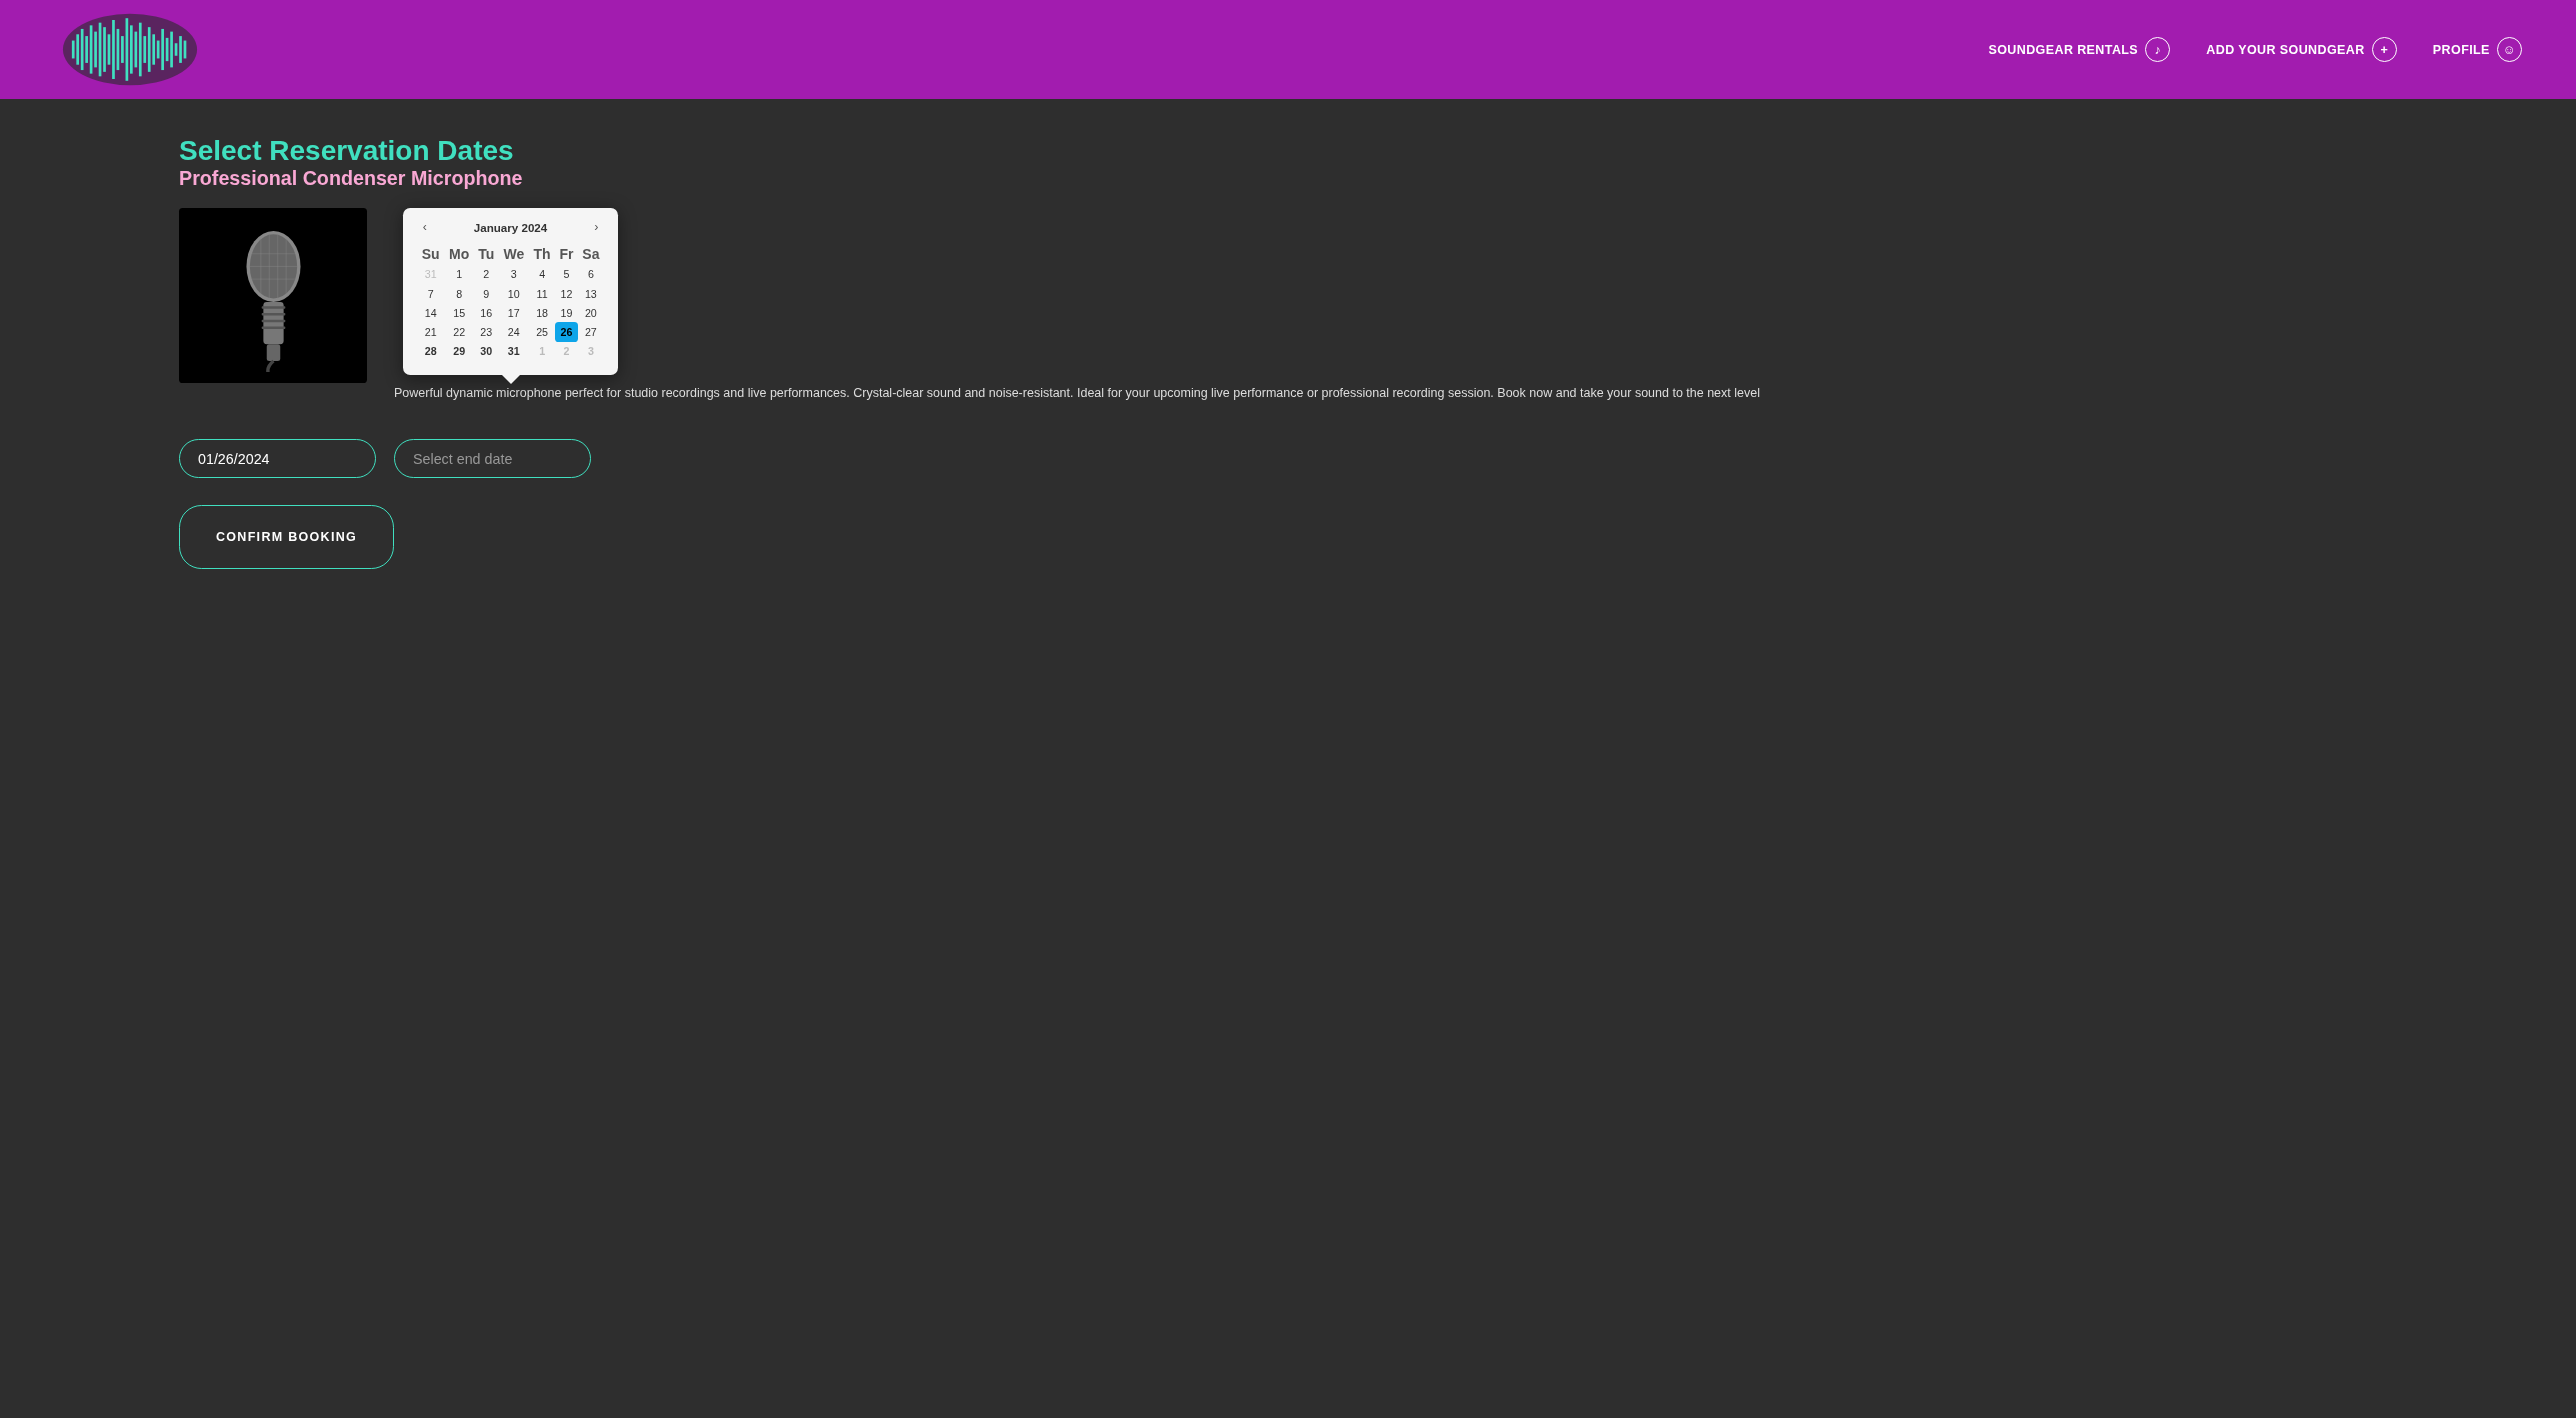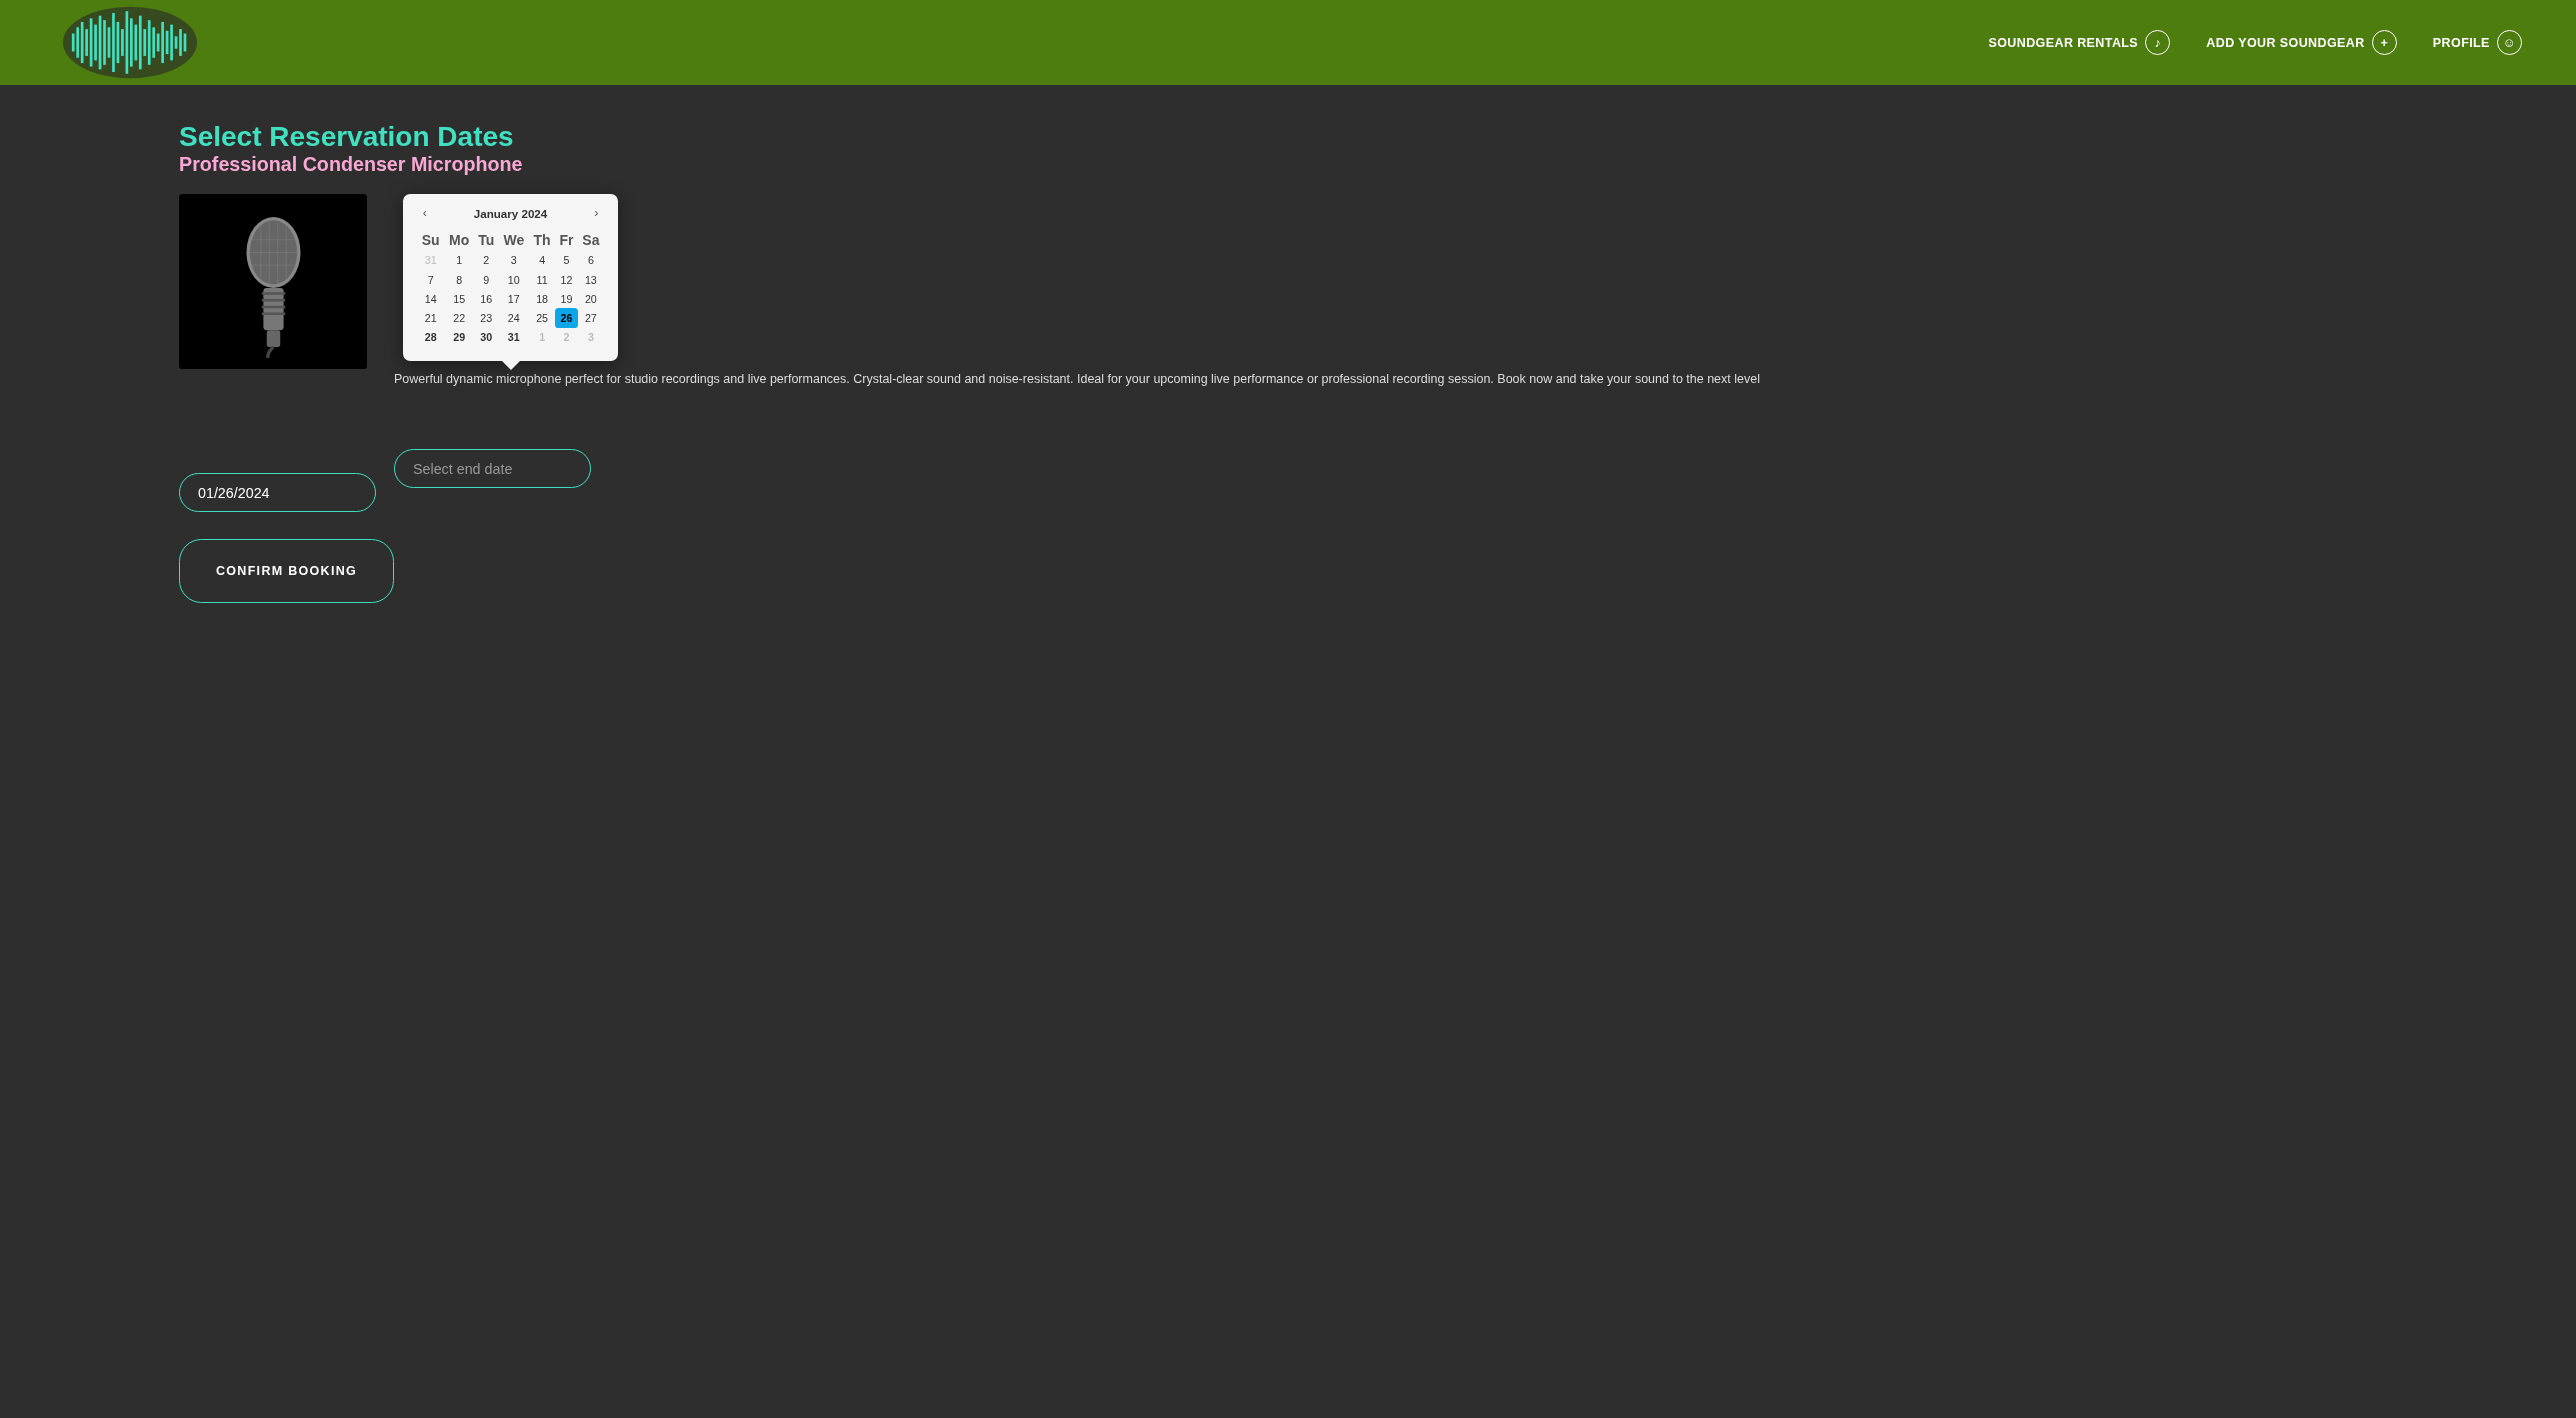--- a/index.html
+++ b/index.html
@@ -8,22 +8,22 @@
       background-color: #2e2e2e;
       font-family: Arial, sans-serif;
       color: #ffffff;
       min-height: 100vh;
     }
 
     
     header {
       display: flex;
       justify-content: space-between;
-      padding: 2px 54px;
-      background-color: #4d7c0f;
+      padding: 9px 54px;
+      background-color: #a21caf;
     }
 
     .logo-area {
       display: flex;
       align-items: center;
     }
 
     .logo-waveform {
       width: 152px;
       height: 81px;
@@ -216,21 +216,20 @@
       width: 197px;
       outline: none;
     }
 
     .date-input::placeholder {
       color: #999;
     }
 
     .date-input.filled {
       color: #fff;
-      margin-top: 48px;
     }
 
     
     .confirm-btn {
       margin-top: 27px;
       background: #2e2e2e;
       border: 1.8px solid #40e0c0;
       border-radius: 22.4px;
       color: #ffffff;
       font-size: 12.5px;

